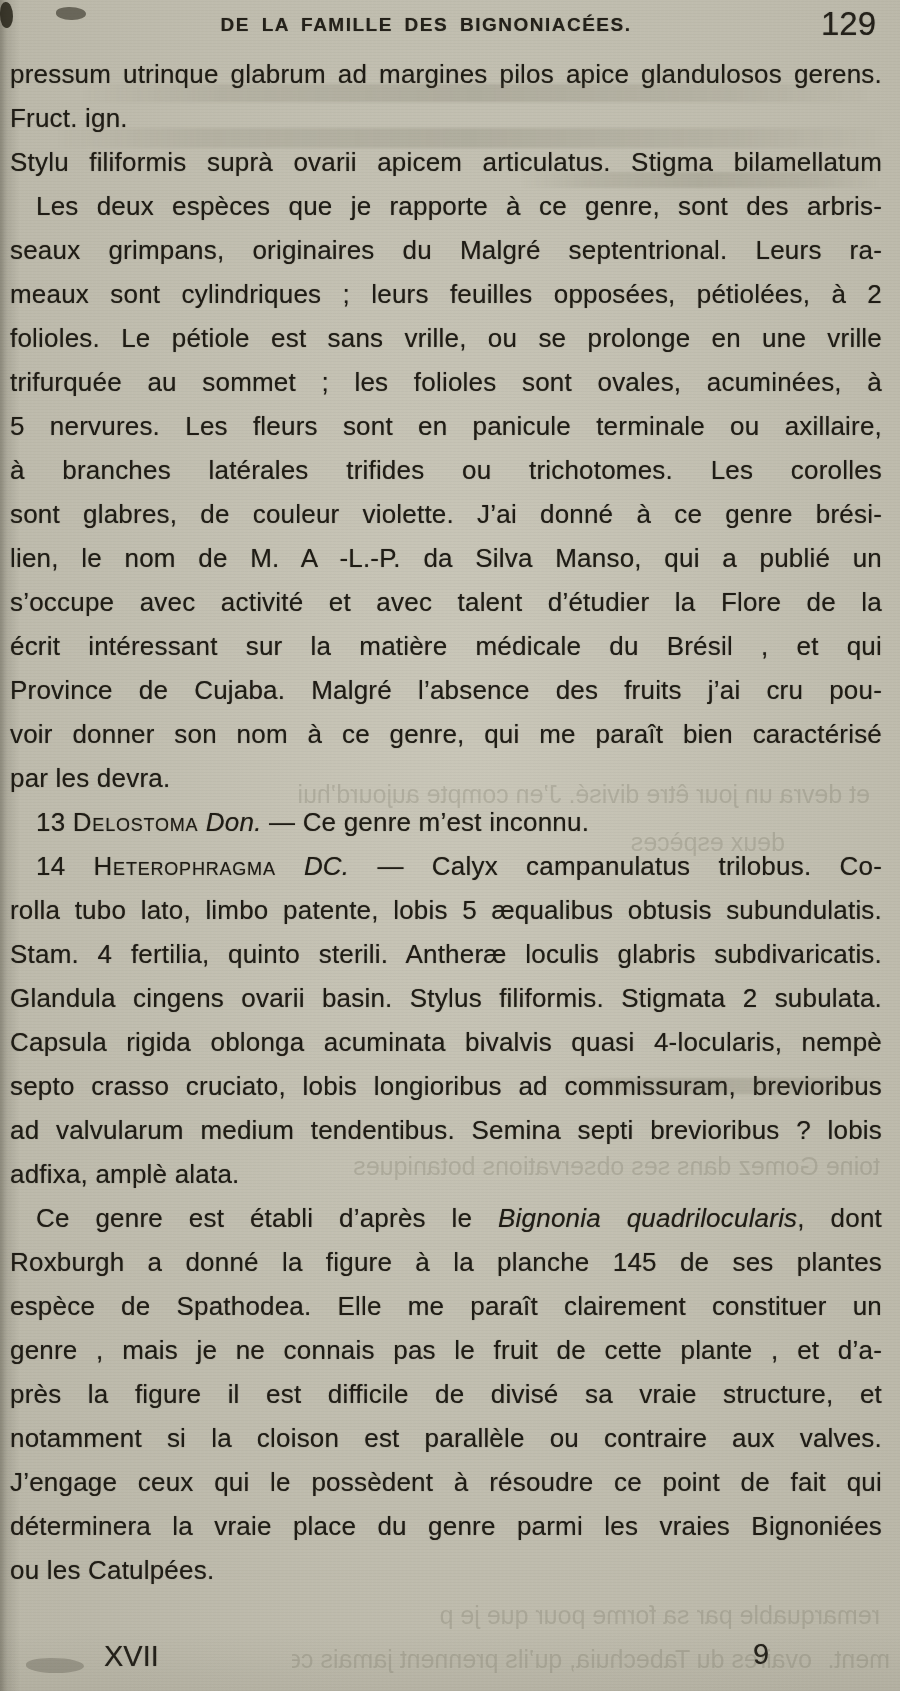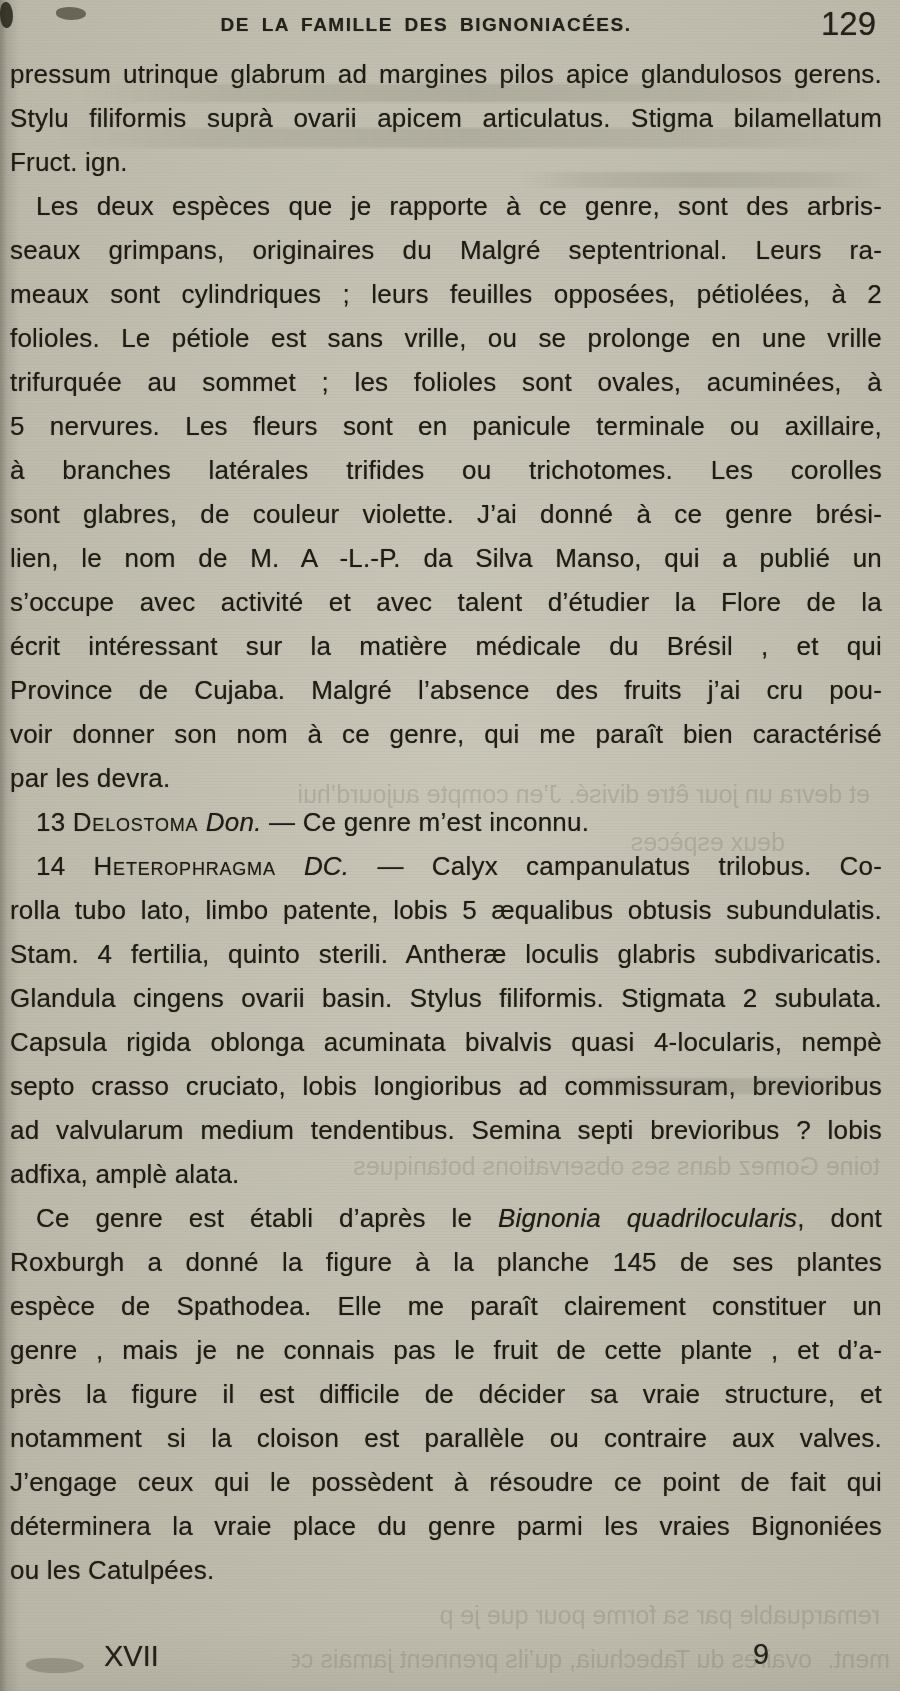--- a/index.html
+++ b/index.html
@@ -80,22 +80,22 @@
 <body>
 
 <div class="page">
   <div class="grain"></div>
 
   <div class="running-header">DE LA FAMILLE DES BIGNONIACÉES.</div>
   <div class="page-number">129</div>
 
   <div class="body-text">
       <div class="line j"><span>pressum utrinque glabrum ad margines pilos apice glandulosos gerens.</span></div>
+      <div class="line"><span>Fruct. ign.</span></div>
       <div class="line j"><span>Stylu filiformis suprà ovarii apicem articulatus. Stigma bilamellatum</span></div>
-      <div class="line"><span>Fruct. ign.</span></div>
       <div class="line j ind"><span>Les deux espèces que je rapporte à ce genre, sont des arbris-</span></div>
       <div class="line j"><span>seaux grimpans, originaires du Malgré septentrional. Leurs ra-</span></div>
       <div class="line j"><span>meaux sont cylindriques ; leurs feuilles opposées, pétiolées, à 2</span></div>
       <div class="line j"><span>folioles. Le pétiole est sans vrille, ou se prolonge en une vrille</span></div>
       <div class="line j"><span>trifurquée au sommet ; les folioles sont ovales, acuminées, à</span></div>
       <div class="line j"><span>5 nervures. Les fleurs sont en panicule terminale ou axillaire,</span></div>
       <div class="line j"><span>à branches latérales trifides ou trichotomes. Les corolles</span></div>
       <div class="line j"><span>sont glabres, de couleur violette. J’ai donné à ce genre brési-</span></div>
       <div class="line j"><span>lien, le nom de M. A -L.-P. da Silva Manso, qui a publié un</span></div>
       <div class="line j"><span>s’occupe avec activité et avec talent d’étudier la Flore de la</span></div>
@@ -109,21 +109,21 @@
       <div class="line j"><span>Stam. 4 fertilia, quinto sterili. Antheræ loculis glabris subdivaricatis.</span></div>
       <div class="line j"><span>Glandula cingens ovarii basin. Stylus filiformis. Stigmata 2 subulata.</span></div>
       <div class="line j"><span>Capsula rigida oblonga acuminata bivalvis quasi 4-locularis, nempè</span></div>
       <div class="line j"><span>septo crasso cruciato, lobis longioribus ad commissuram, brevioribus</span></div>
       <div class="line j"><span>ad valvularum medium tendentibus. Semina septi brevioribus ? lobis</span></div>
       <div class="line"><span>adfixa, amplè alata.</span></div>
       <div class="line j ind"><span>Ce genre est établi d’après le </span><span class="it">Bignonia quadrilocularis</span><span>, dont</span></div>
       <div class="line j"><span>Roxburgh a donné la figure à la planche 145 de ses plantes</span></div>
       <div class="line j"><span>espèce de Spathodea. Elle me paraît clairement constituer un</span></div>
       <div class="line j"><span>genre , mais je ne connais pas le fruit de cette plante , et d’a-</span></div>
-      <div class="line j"><span>près la figure il est difficile de décider sa vraie structure, et</span></div>
+      <div class="line j"><span>près la figure il est difficile de divisé sa vraie structure, et</span></div>
       <div class="line j"><span>notamment si la cloison est parallèle ou contraire aux valves.</span></div>
       <div class="line j"><span>J’engage ceux qui le possèdent à résoudre ce point de fait qui</span></div>
       <div class="line j"><span>déterminera la vraie place du genre parmi les vraies Bignoniées</span></div>
       <div class="line"><span>ou les Catulpées.</span></div>
     </div>
 
   <div class="footer-sig sig-left">XVII</div>
   <div class="footer-sig sig-right">9</div>
 <div class="bleed" style="top: 780px; left: 140px; width: 730px;">et devra un jour être divisé. J’en compte aujourd’hui</div>
     <div class="bleed" style="top: 828px; left: 585px; width: 200px;">deux espèces</div>

